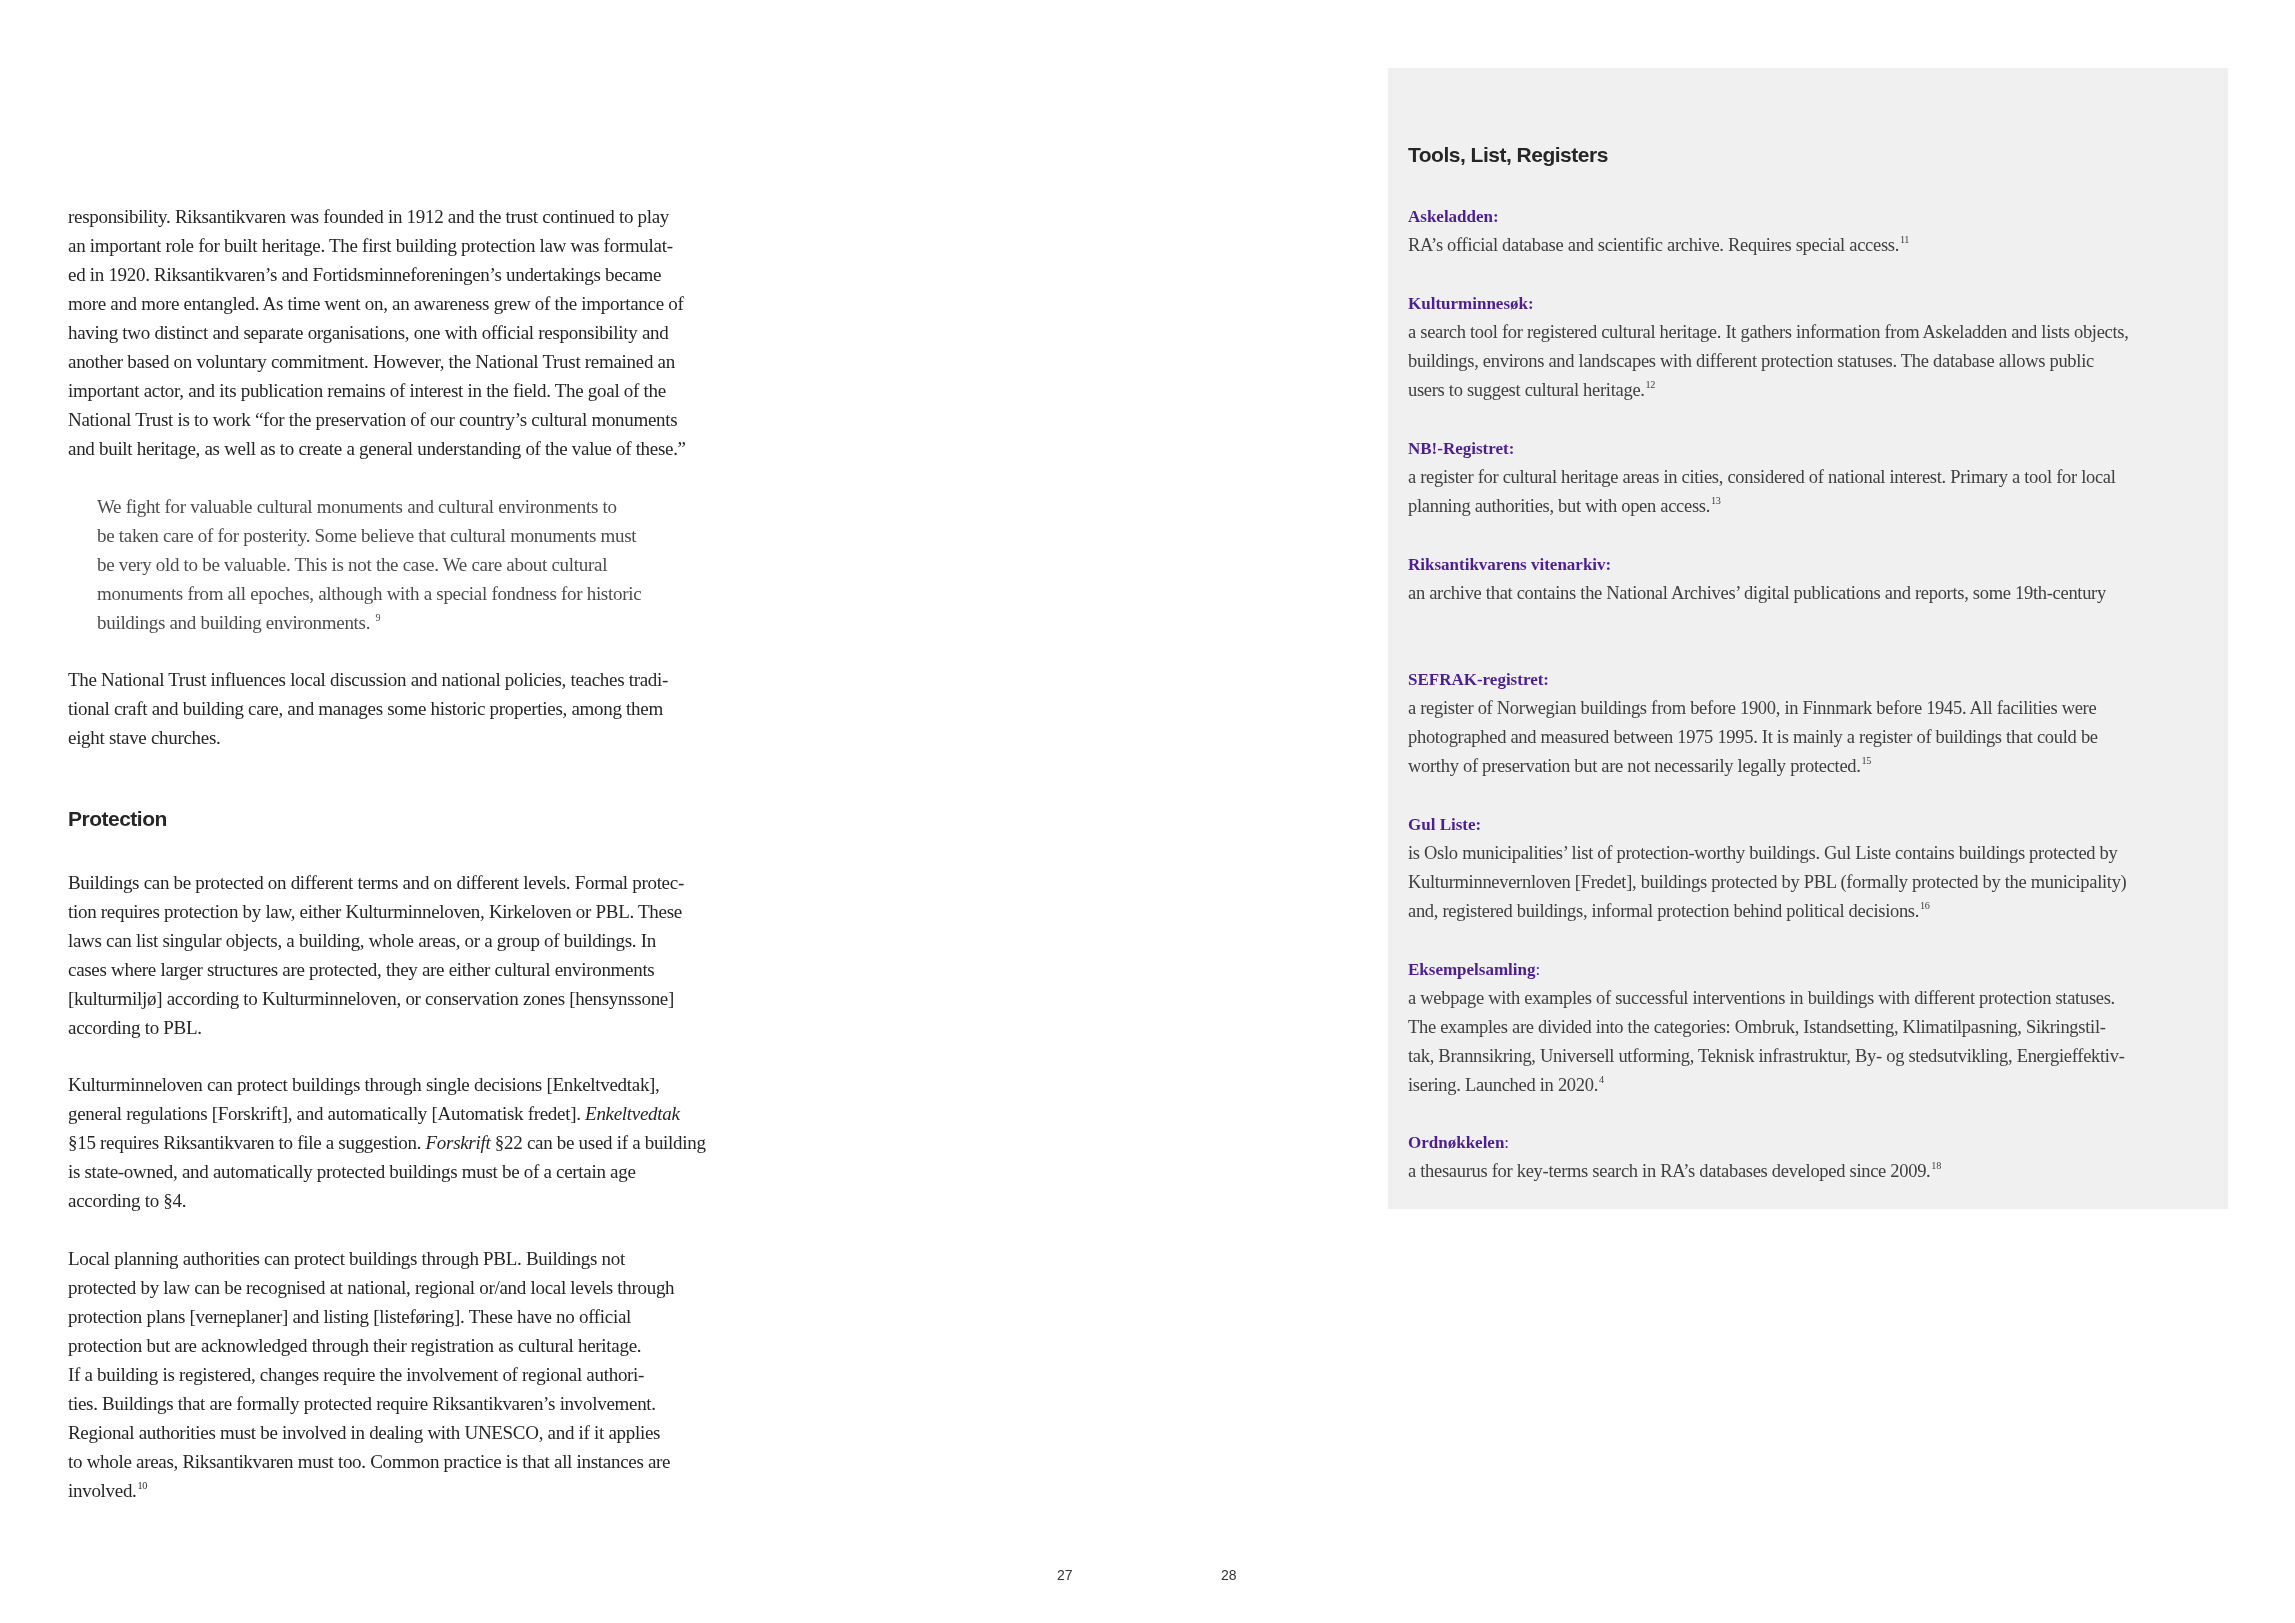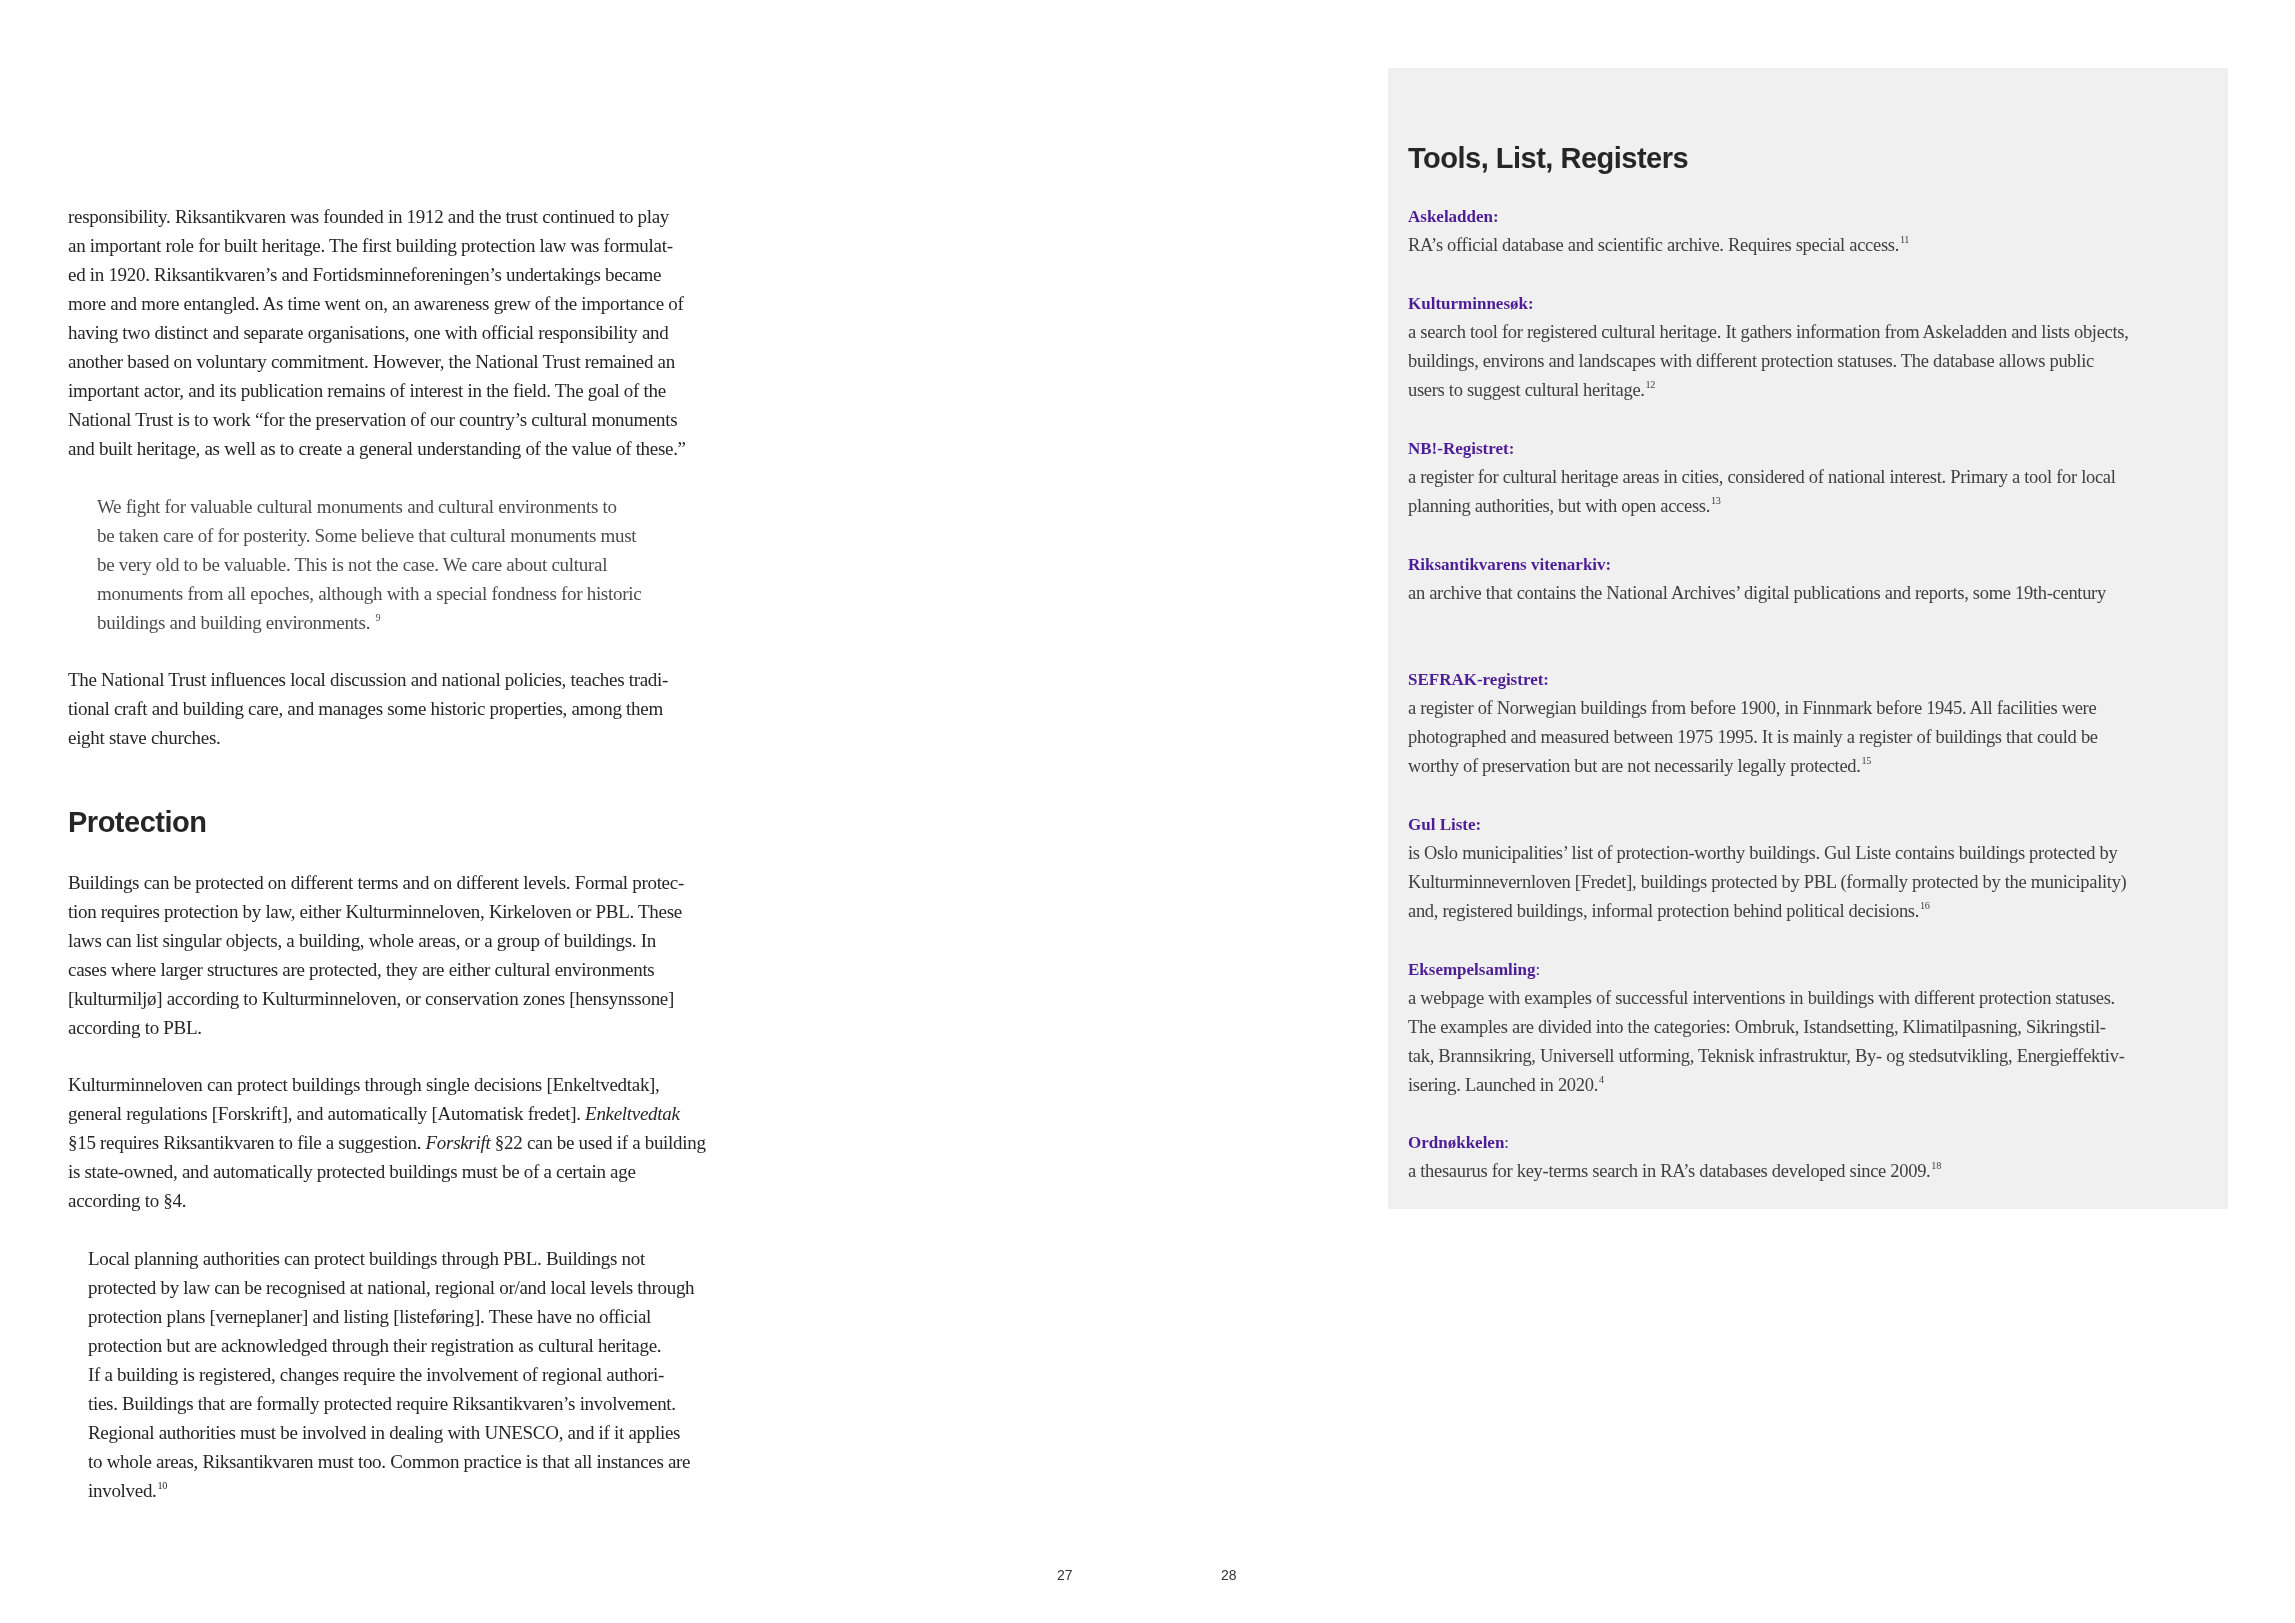--- a/index.html
+++ b/index.html
@@ -13,21 +13,21 @@
       line-height: 29px;
       color: #262626;
       letter-spacing: -0.3px;
       white-space: nowrap;
     }
     .para .ln { display: block; height: 29px; }
     .quote { color: #4d4d4d; }
     .heading {
       position: absolute;
       font-weight: bold;
-      font-size: 29px;
+      font-size: 21px;
       color: #262626;
       letter-spacing: -0.5px;
       line-height: 1;
       white-space: nowrap;
     }
     sup.fn { font-size: 10.2px; vertical-align: 0; position: relative; top: -8.3px; margin-left: 0.9px; }
     .panel {
       position: absolute;
       left: 1388px; top: 68px;
       width: 840px; height: 1141px;
@@ -90,21 +90,21 @@
     </div>
 
     <div class="para serif" style="left:68px; top:1070px;">
       <span class="ln">Kulturminneloven can protect buildings through single decisions [Enkeltvedtak],</span>
       <span class="ln"><span>general regulations [Forskrift], and automatically [Automatisk fredet]. </span><em>Enkeltvedtak</em></span>
       <span class="ln"><span>§15 requires Riksantikvaren to file a suggestion. </span><em>Forskrift</em><span> §22 can be used if a building</span></span>
       <span class="ln">is state-owned, and automatically protected buildings must be of a certain age</span>
       <span class="ln">according to §4.</span>
     </div>
 
-    <div class="para serif" style="left:68px; top:1244px;margin-left:20px;">
+    <div class="para serif" style="left:68px; top:1244px;">
       <span class="ln">Local planning authorities can protect buildings through PBL. Buildings not</span>
       <span class="ln">protected by law can be recognised at national, regional or/and local levels through</span>
       <span class="ln">protection plans [verneplaner] and listing [listeføring]. These have no official</span>
       <span class="ln">protection but are acknowledged through their registration as cultural heritage.</span>
       <span class="ln">If a building is registered, changes require the involvement of regional authori-</span>
       <span class="ln">ties. Buildings that are formally protected require Riksantikvaren’s involvement.</span>
       <span class="ln">Regional authorities must be involved in dealing with UNESCO, and if it applies</span>
       <span class="ln">to whole areas, Riksantikvaren must too. Common practice is that all instances are</span>
       <span class="ln"><span>involved.</span><sup class="fn">10</sup></span>
     </div>

